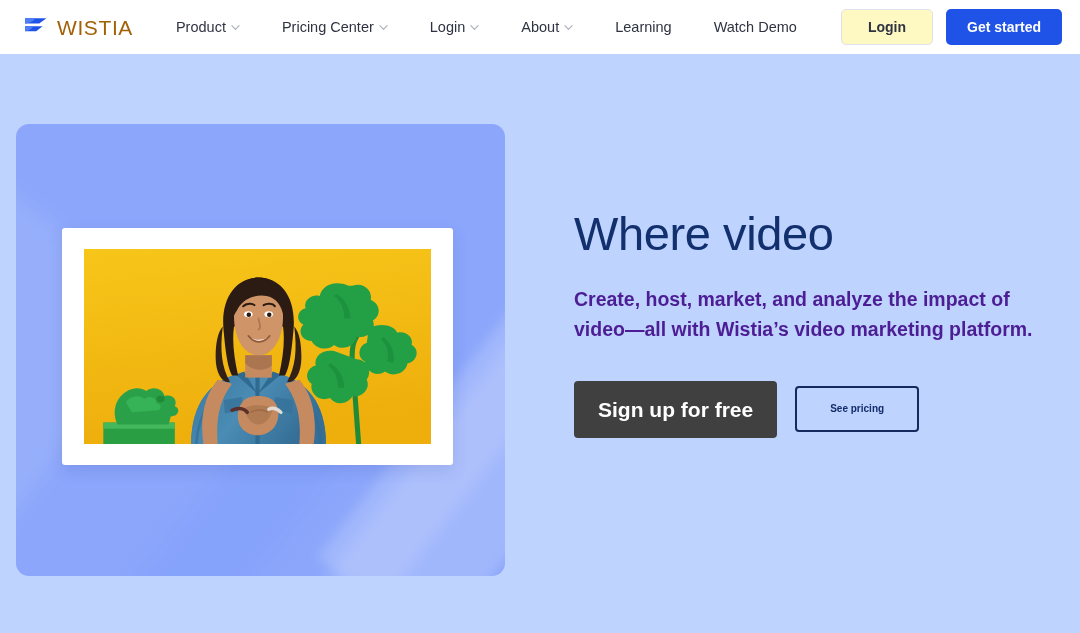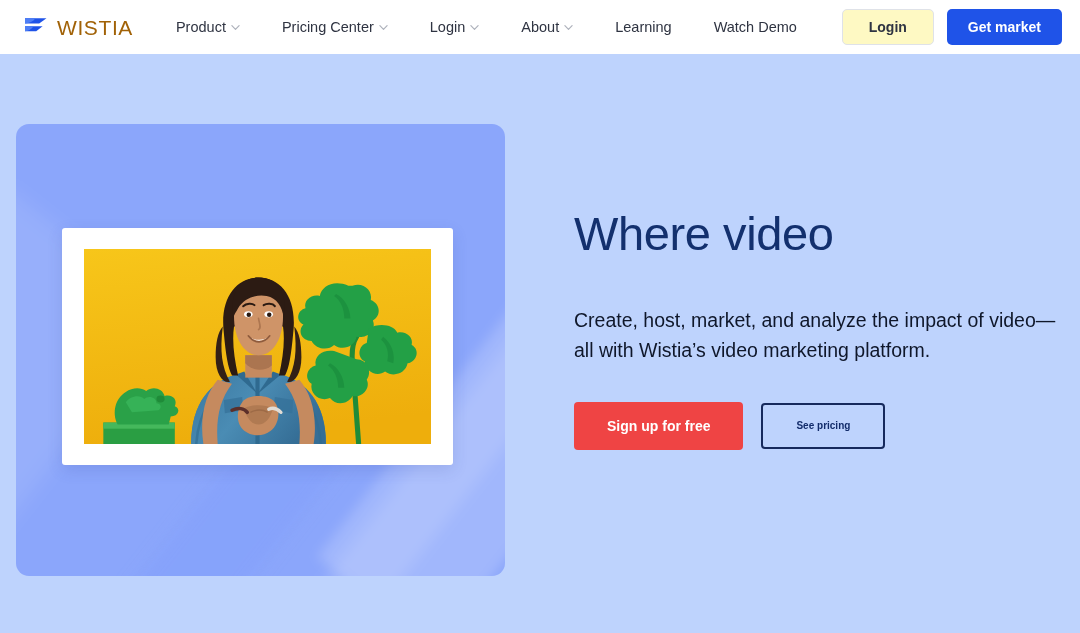--- a/index.html
+++ b/index.html
@@ -193,44 +193,44 @@
 
   .hero-title {
     font-size: 47px;
     line-height: 1.26;
     font-weight: 400;
     letter-spacing: -0.4px;
     color: #13306e;
   }
 
   .hero-sub {
-    margin-top: 42px;
+    margin-top: 21px;
     font-size: 19.5px;
     line-height: 1.55;
-    color: #0f172a;
-    font-weight: 400;
+    color: #4c1d95;
+    font-weight: 700;
     max-width: 485px;
   }
 
   .hero-ctas {
     margin-top: 36px;
     display: flex;
     align-items: center;
     gap: 18px;
   }
 
   .btn-primary {
     font-family: inherit;
-    font-size: 14px;
+    font-size: 21px;
     font-weight: 700;
     color: #ffffff;
-    background: #ef4444;
+    background: #404040;
     border: none;
     border-radius: 4px;
-    padding: 16px 33px;
+    padding: 16px 24px;
     cursor: pointer;
     line-height: 1.2;
   }
 
   .btn-outline {
     font-family: inherit;
     font-size: 10px;
     font-weight: 700;
     color: #132c6b;
     background: transparent;
@@ -293,21 +293,21 @@
     </a>
 
     <a class="nav-item" href="#">
       <span>Watch Demo</span>
     </a>
 
   </nav>
 
   <div class="header-actions">
     <button class="btn-login">Login</button>
-    <button class="btn-getstarted">Get market</button>
+    <button class="btn-getstarted">Get started</button>
   </div>
 
 </header>
 
 <main class="hero">
 
   <div class="hero-media">
     <span class="media-streak s1"></span>
     <span class="media-streak s2"></span>
     <span class="media-streak s3"></span>

